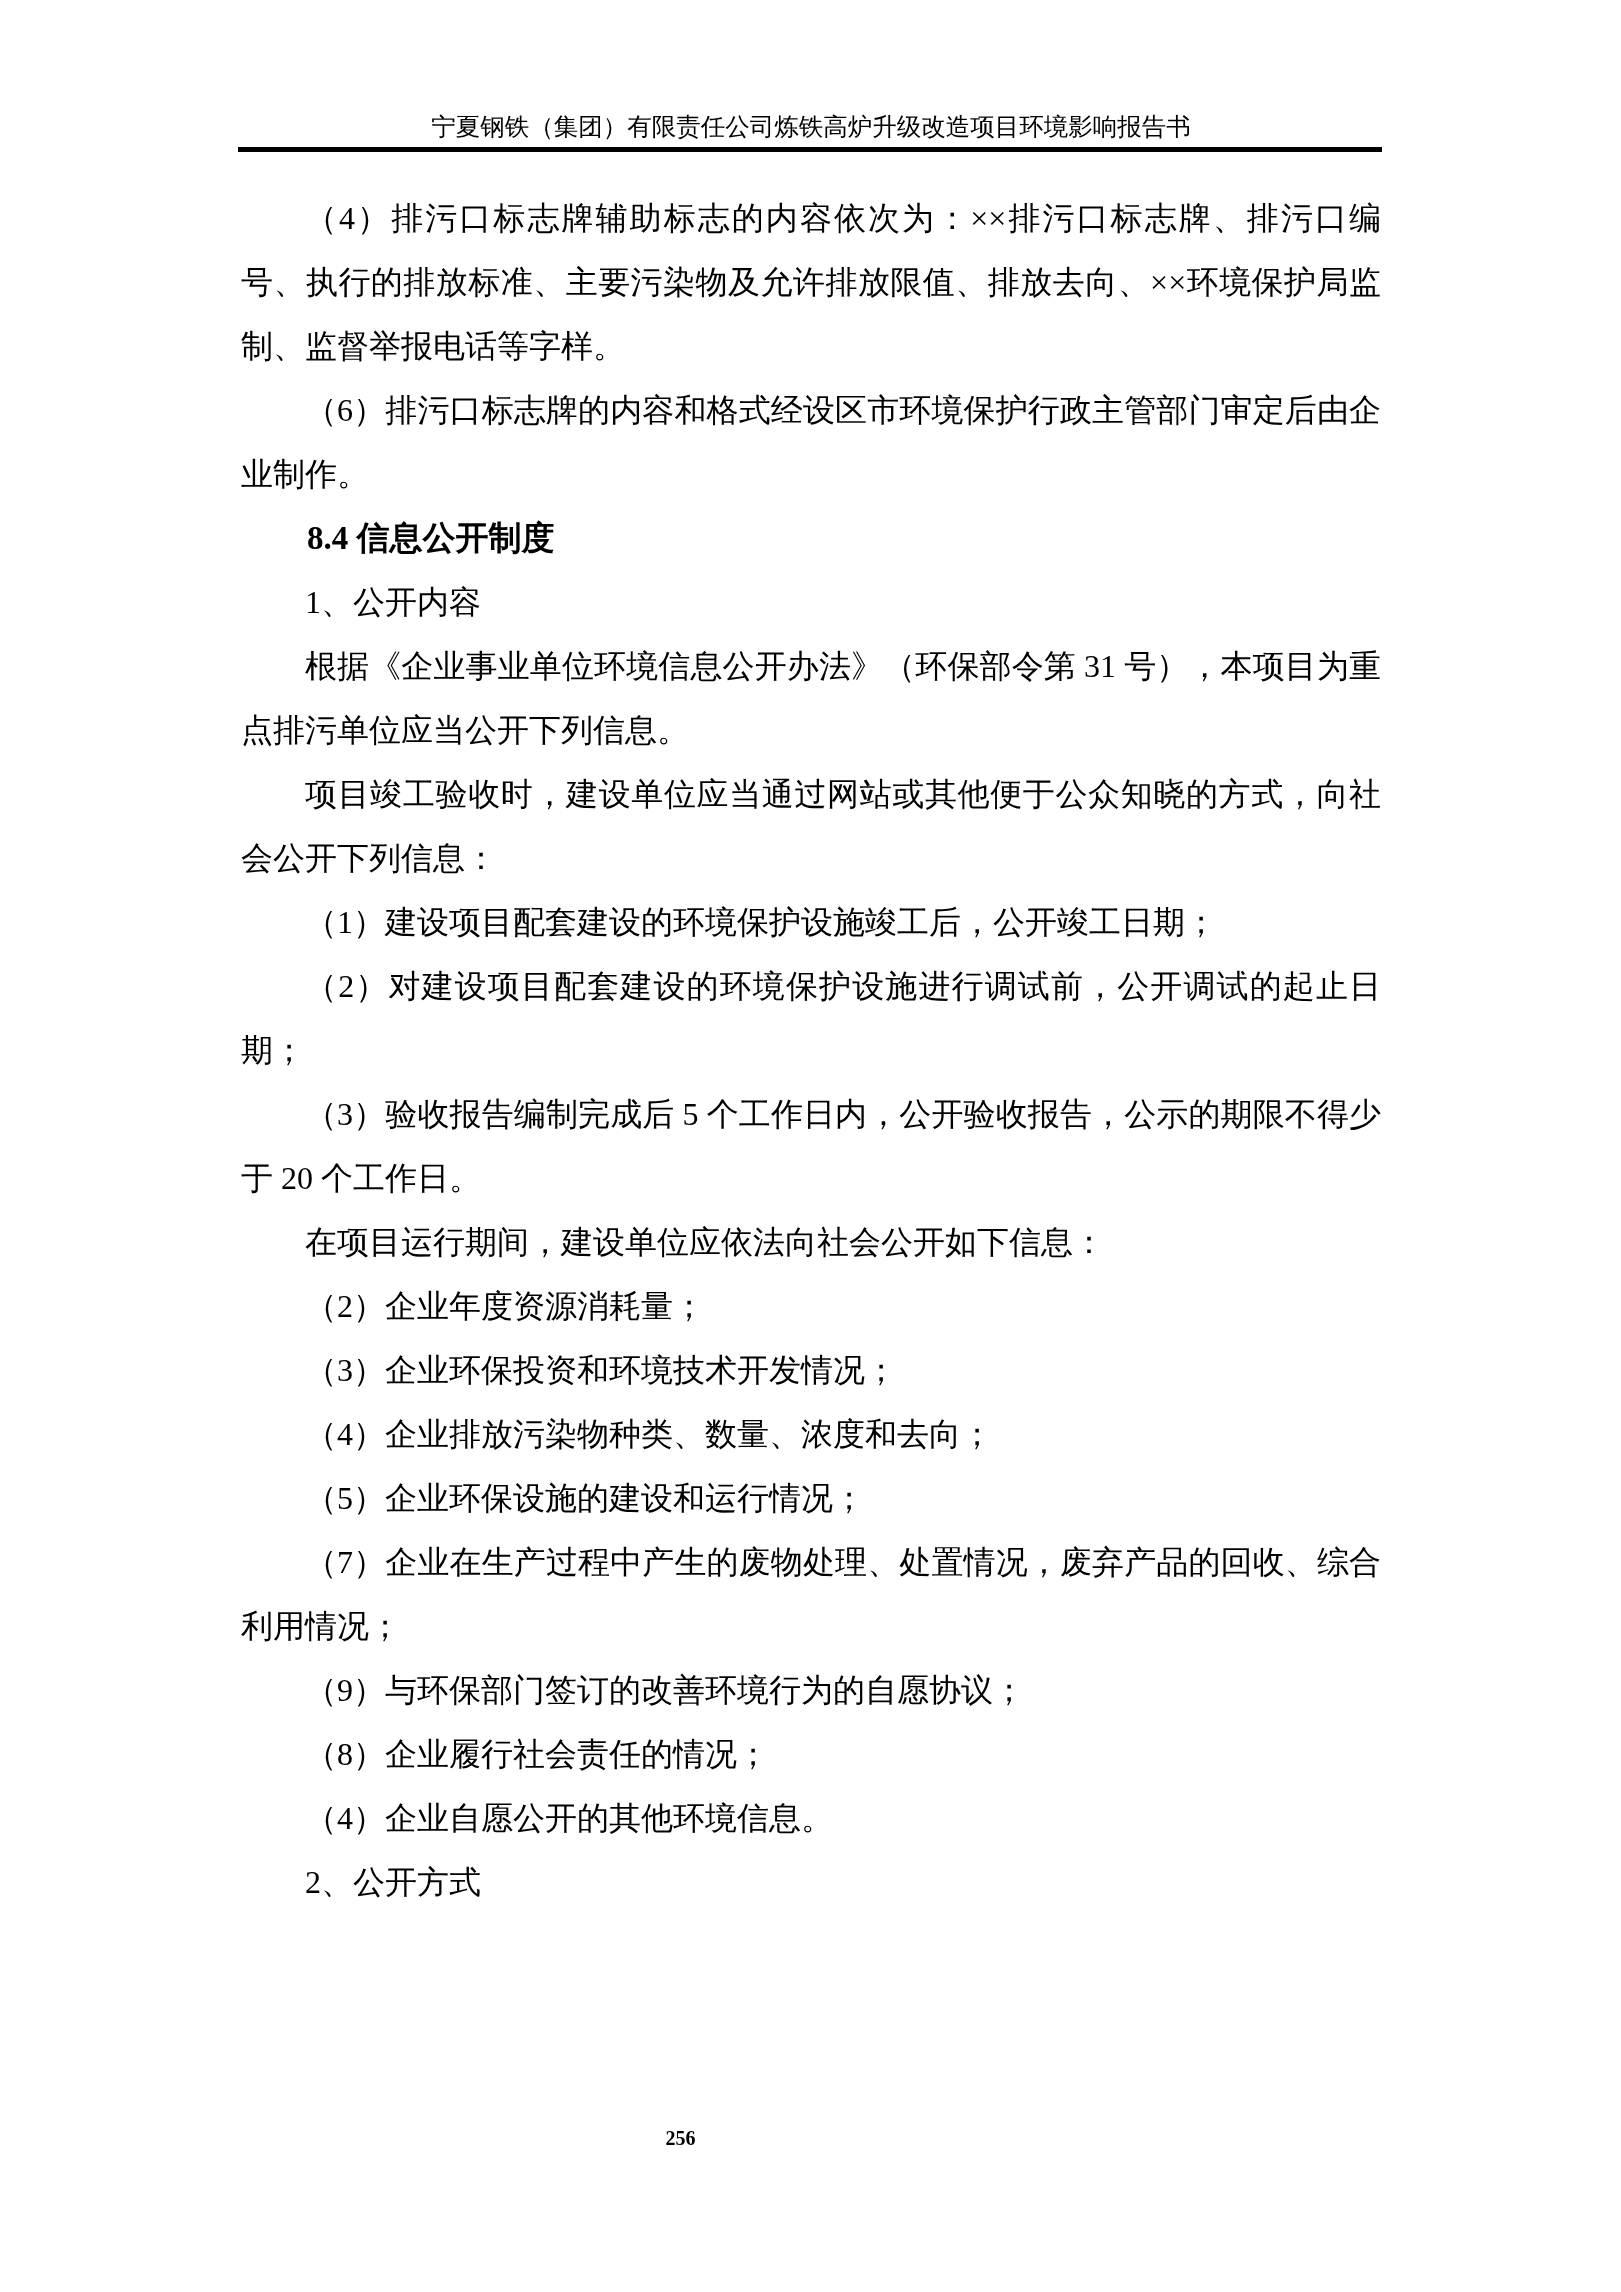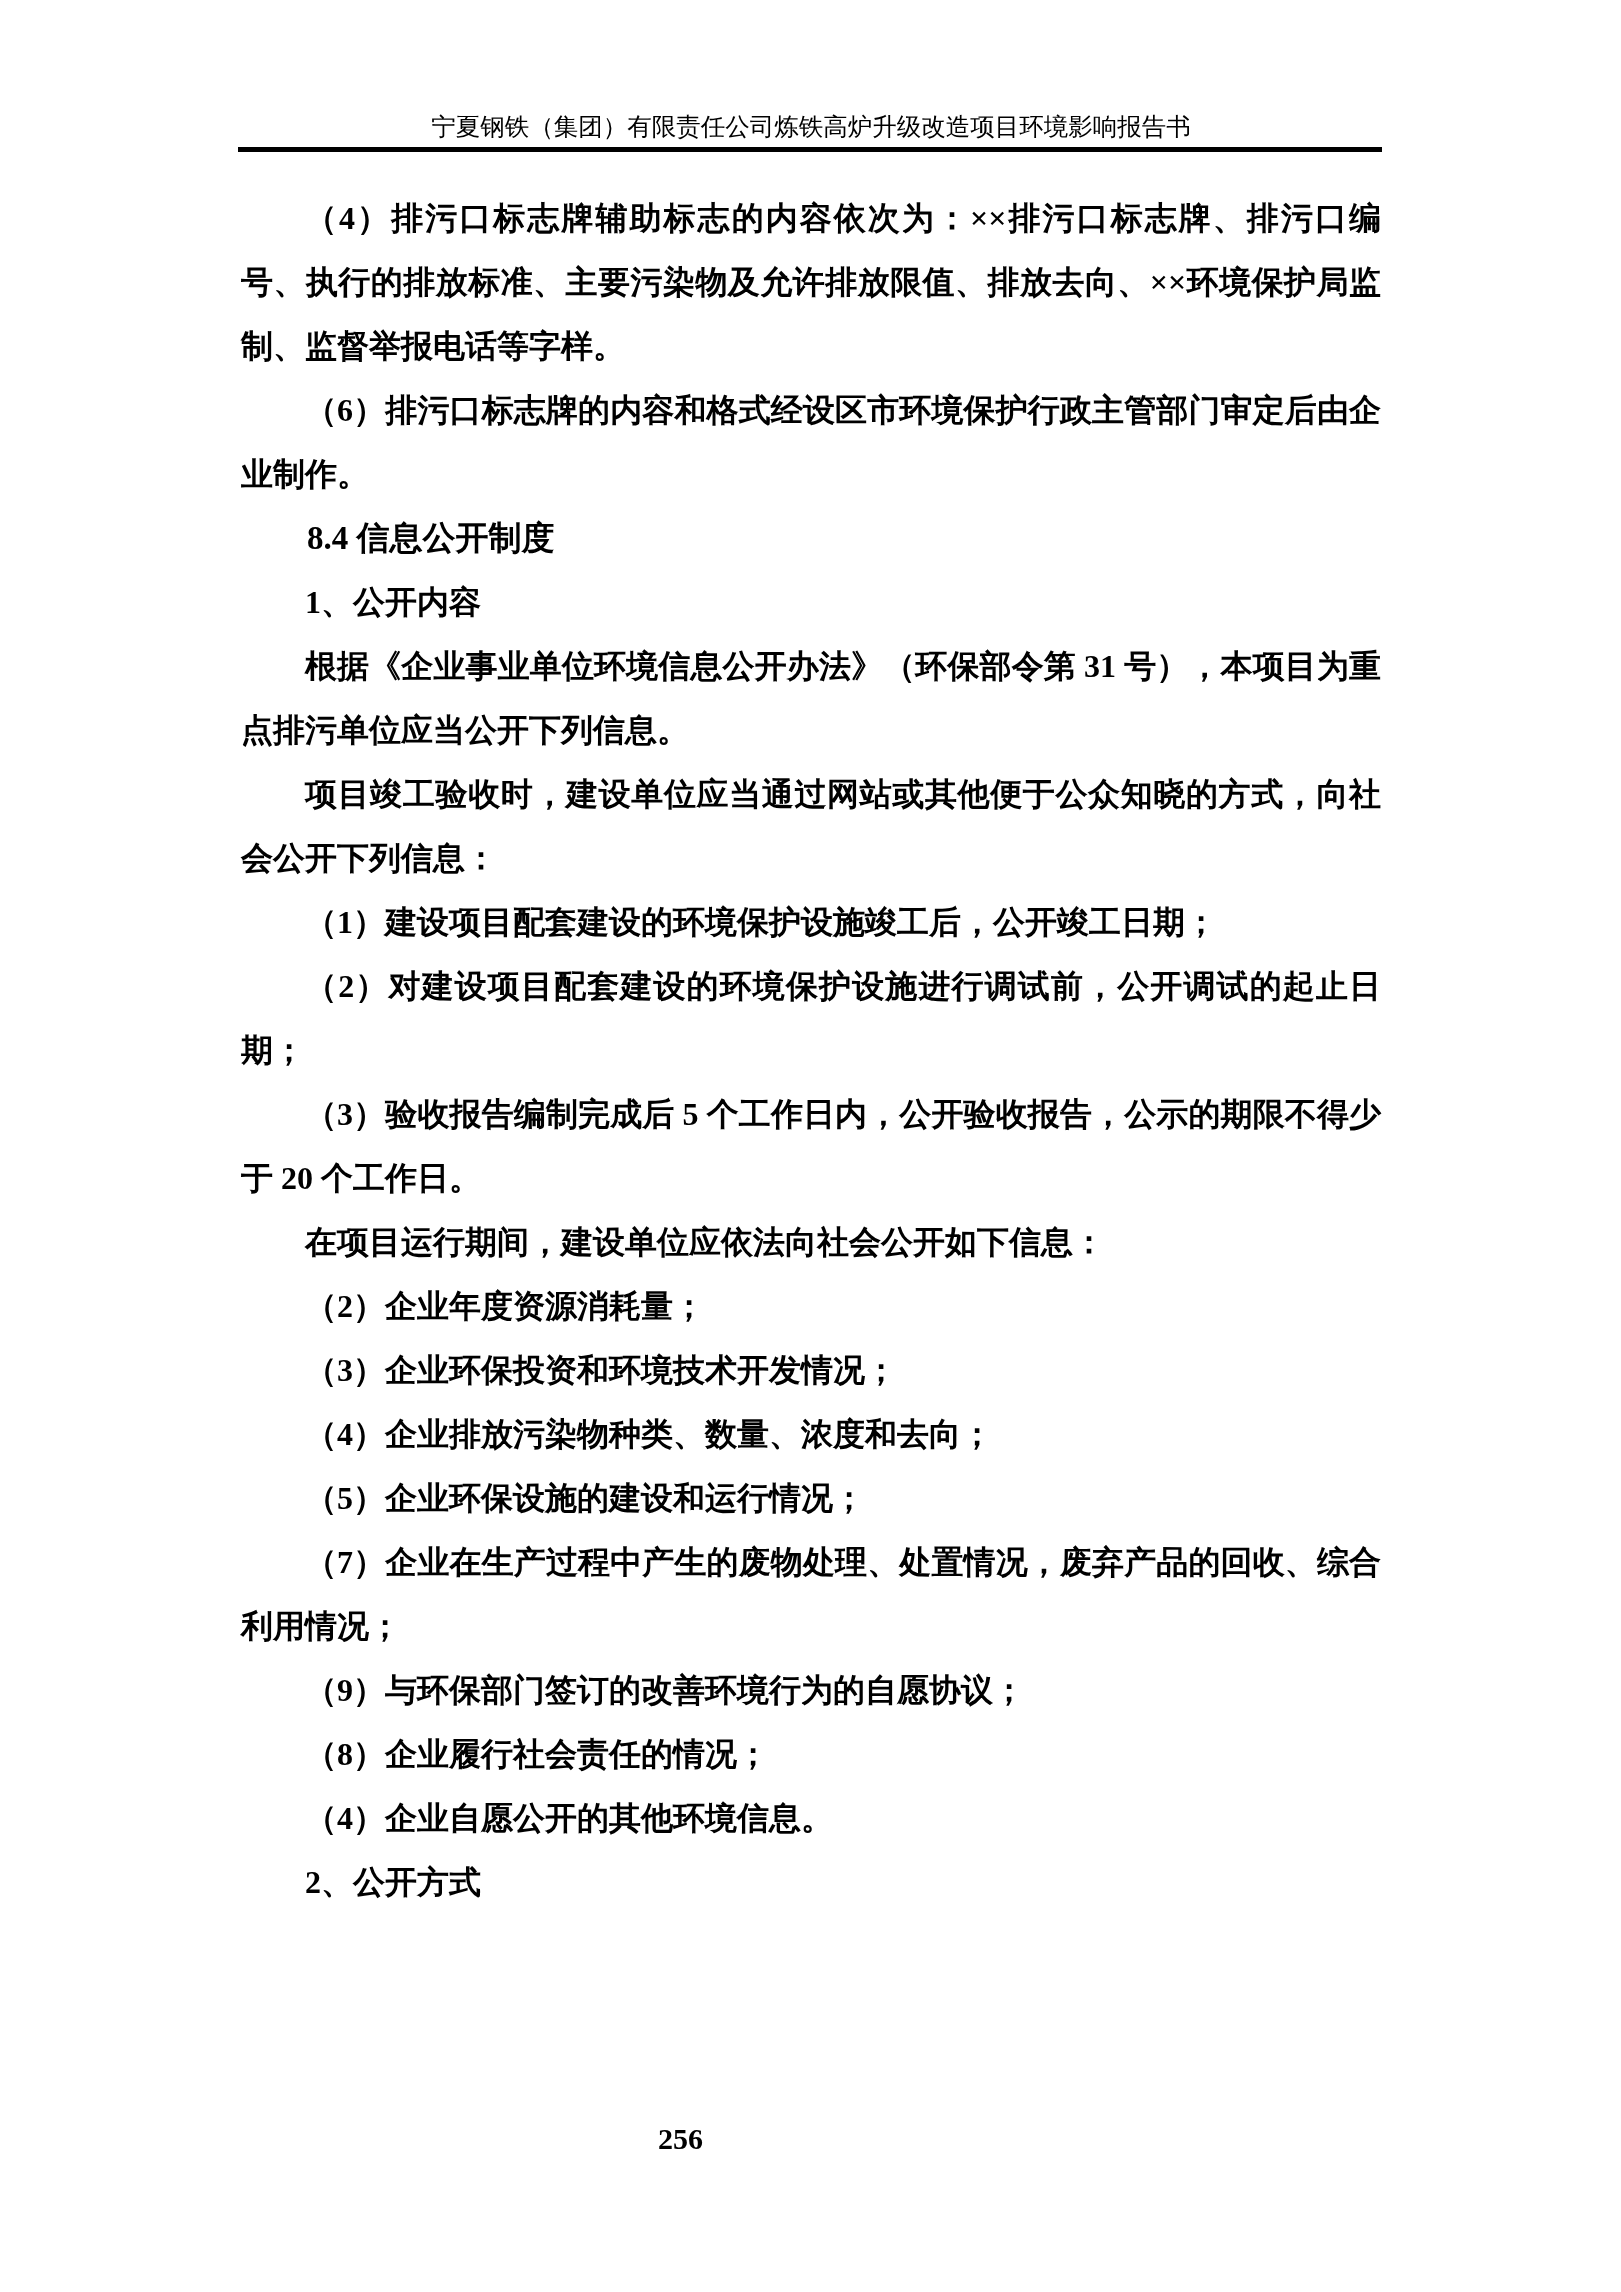--- a/index.html
+++ b/index.html
@@ -44,37 +44,36 @@
     top: 186px;
     width: 1140px;
     font-size: 32px;
     line-height: 64px;
     text-align: justify;
     text-justify: inter-character;
   }
   .para {
     margin: 0;
     text-indent: 2em;
-    font-weight: bold;
   }
   .heading {
     margin: 0;
     text-indent: 2em;
     font-weight: bold;
     font-size: 33px;
     text-align: left;
   }
   
   .footer {
     position: absolute;
     left: 0;
     top: 2124px;
     width: 1361px;
     text-align: center;
-    font-size: 30px;
+    font-size: 20px;
     font-weight: bold;
     line-height: 29px;
   }
 </style>
 </head>
 <body>
 
 <div class="page">
 
   <div class="header-title">宁夏钢铁（集团）有限责任公司炼铁高炉升级改造项目环境影响报告书</div>

